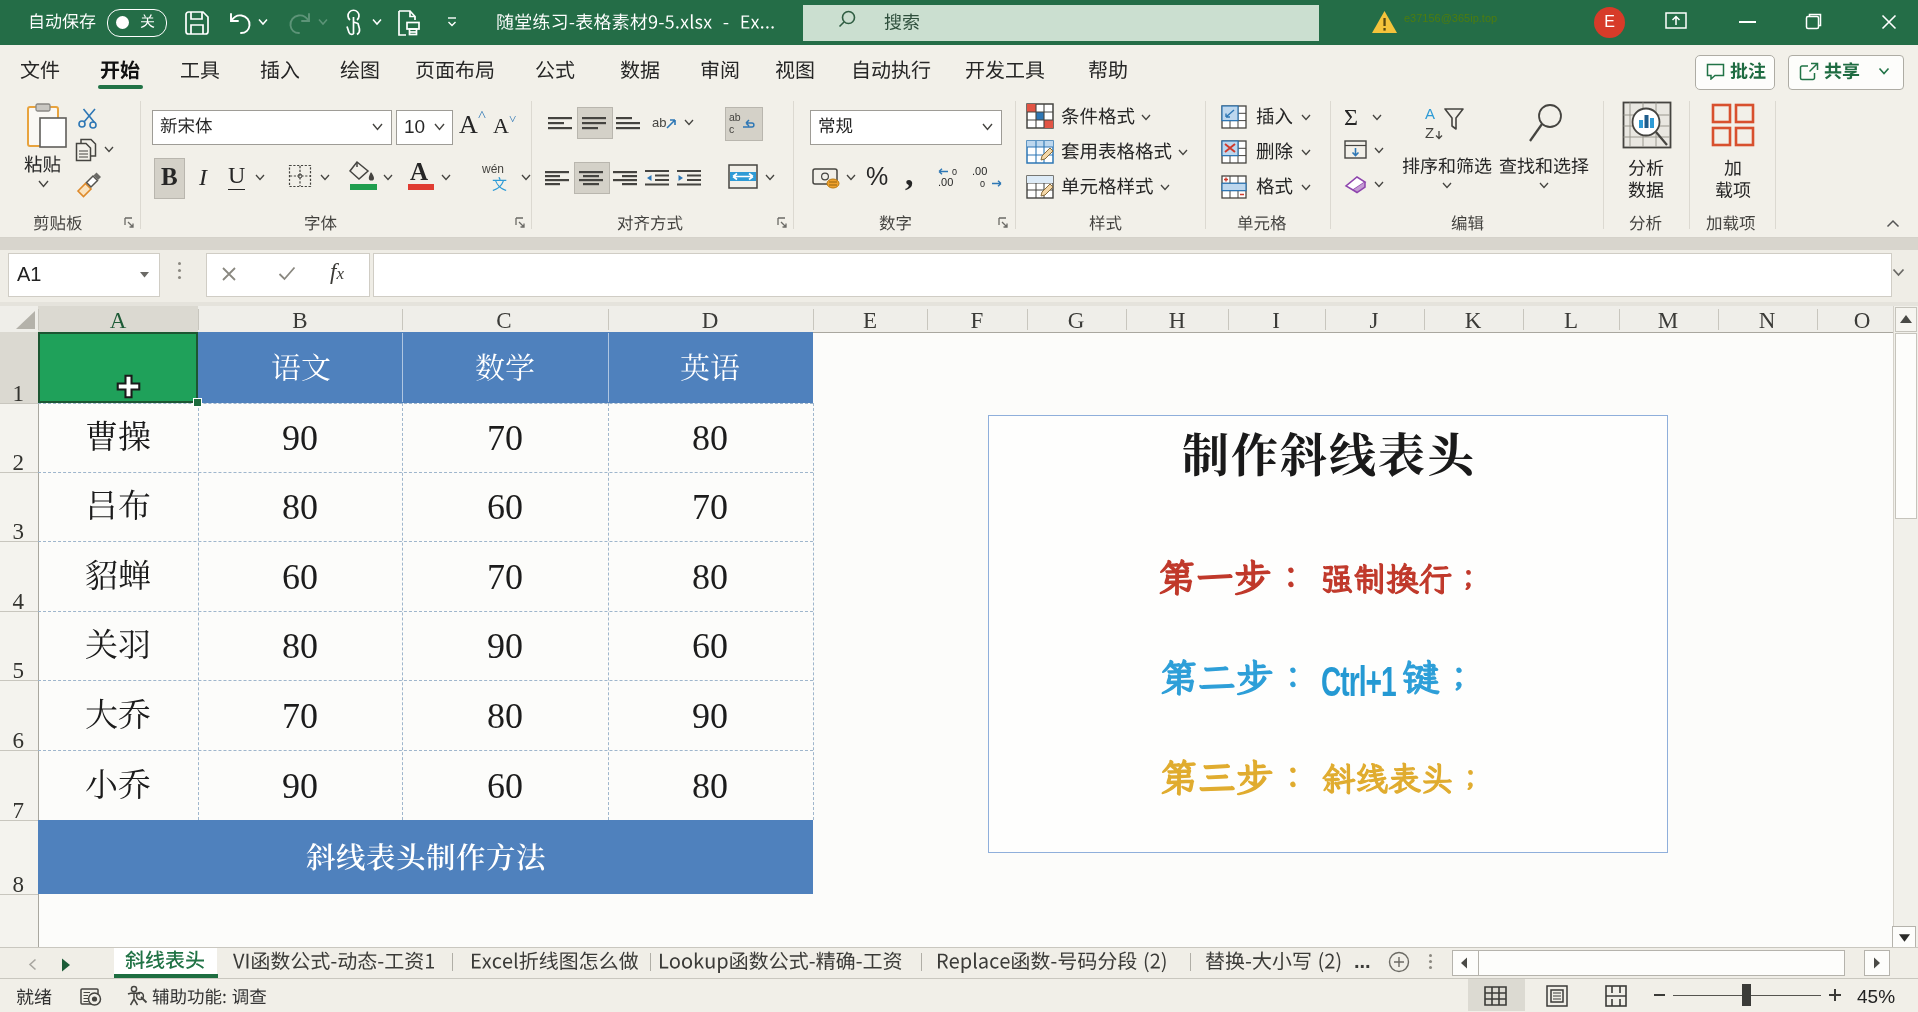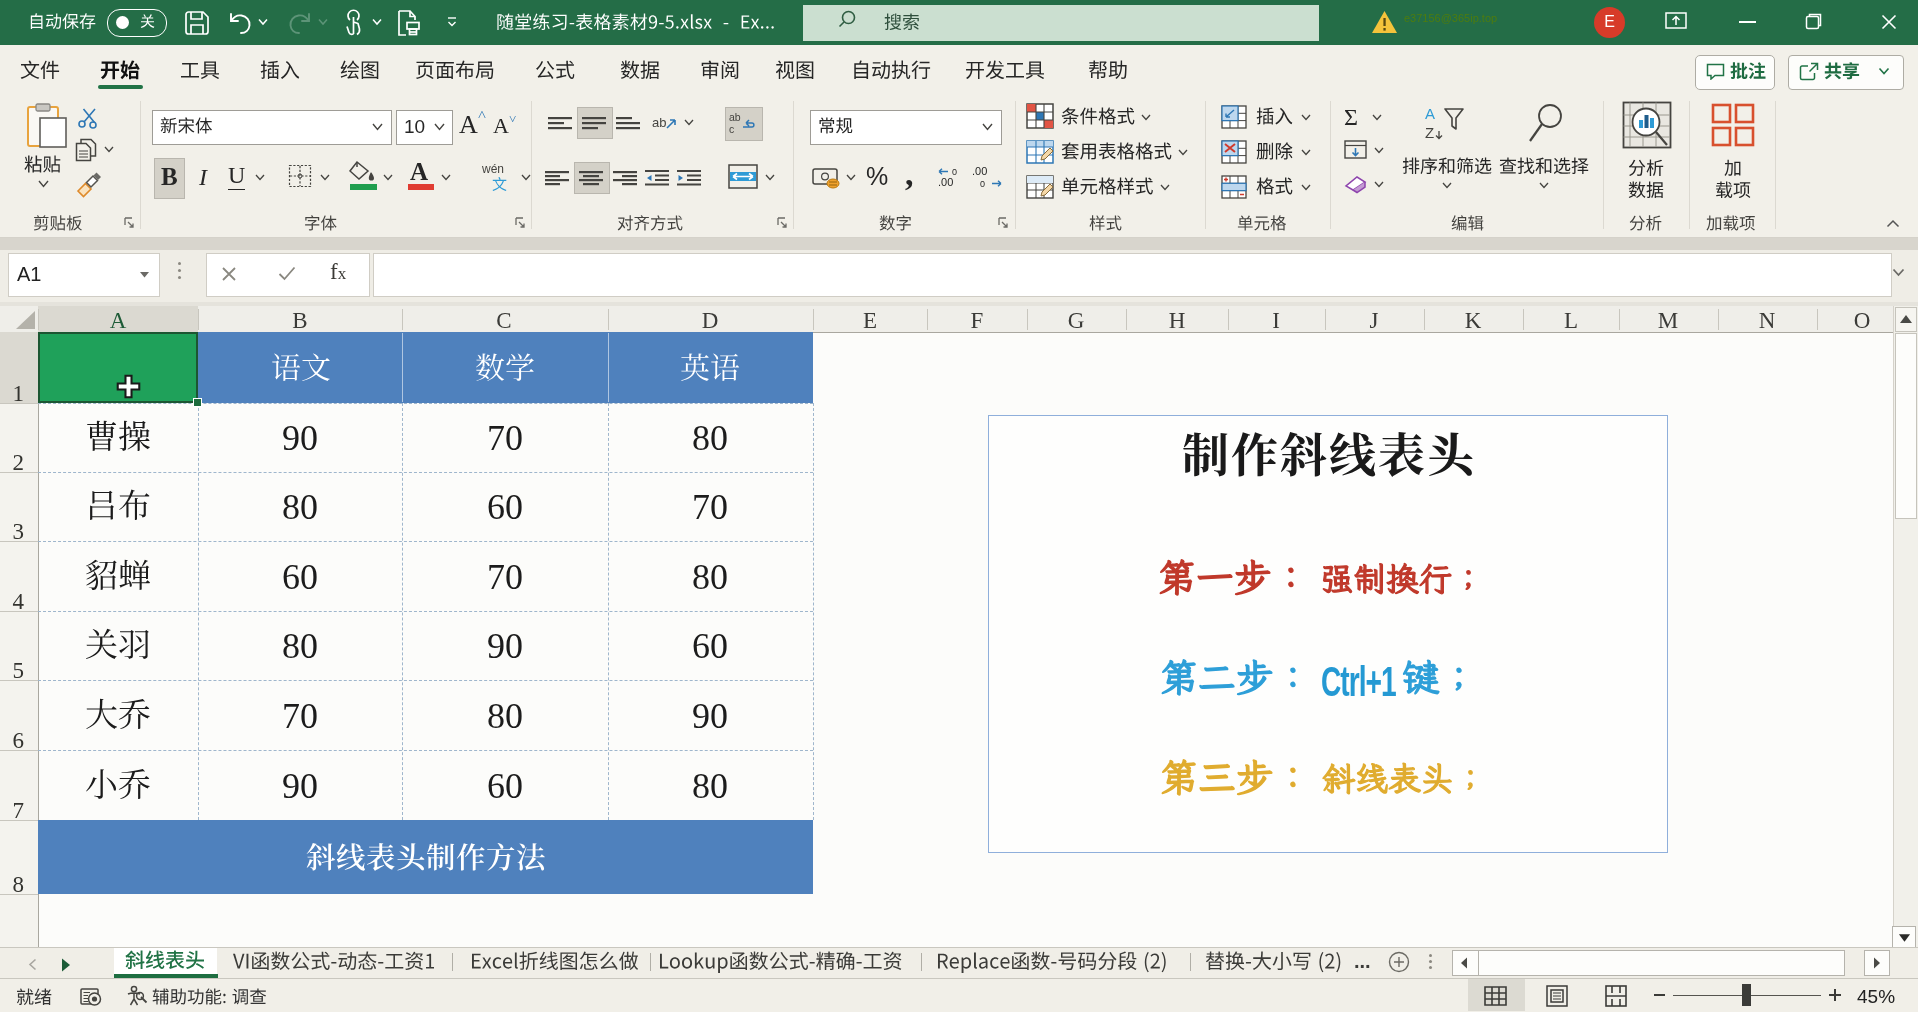--- a/index.html
+++ b/index.html
@@ -525,21 +525,21 @@
     <path d="M1 1 L5.5 6.5 L10 1 Z" fill="#6b6a66"></path>
   </svg>
 <div class="ab" style="left:178px;top:262px;width:3px;height:3px;background:#8a8880;border-radius:50%;box-shadow:0 7px 0 #8a8880,0 14px 0 #8a8880"></div>
 <div class="ab" style="left:206px;top:253px;width:162px;height:42px;background:#fff;border:1px solid #d0cdc5"></div>
 <svg class="ab" style="left:221px;top:266px" width="16" height="16" viewBox="0 0 16 16" stroke="#8a8880" stroke-width="1.8" fill="none">
     <path d="M2 2 L14 14 M14 2 L2 14"></path>
   </svg>
 <svg class="ab" style="left:278px;top:266px" width="18" height="15" viewBox="0 0 18 15" stroke="#8a8880" stroke-width="1.8" fill="none">
     <path d="M1.5 8 L6.5 13 L16.5 1.5"></path>
   </svg>
-<div class="ab lf" style="left:330px;top:259px;font-size:23px;color:#3b3a36">f<span style="font-size:17px">x</span></div>
+<div class="ab lf" style="left:330px;top:259px;font-size:23px;font-style:italic;color:#3b3a36">f<span style="font-size:17px">x</span></div>
 <div class="ab" style="left:373px;top:253px;width:1517px;height:42px;background:#fff;border:1px solid #d0cdc5"></div>
 <svg class="ab" style="left:1892px;top:268px" width="13" height="10" viewBox="0 0 13 10" fill="none" stroke="#6b6a66" stroke-width="1.8">
     <path d="M1.5 1.5 L6.5 7 L11.5 1.5"></path>
   </svg>
 <div class="ab" style="left:0;top:302px;width:1918px;height:4px;background:#E5E3DC"></div>
 <div class="ab" style="left:0;top:306px;width:1893px;height:641px;background:#FCFCFA"></div>
 <div class="ab" style="left:0;top:306px;width:1893px;height:26px;background:#EFEEE9;border-bottom:1px solid #A9A79F"></div>
 <div class="ab" style="left:38px;top:306px;width:160px;height:26px;background:#DBD9D1"></div>
 <div class="ab" style="left:0;top:306px;width:38px;height:26px;background:#EFEEE9"></div>
 <svg class="ab" style="left:16px;top:311px" width="19" height="18" viewBox="0 0 19 18">

